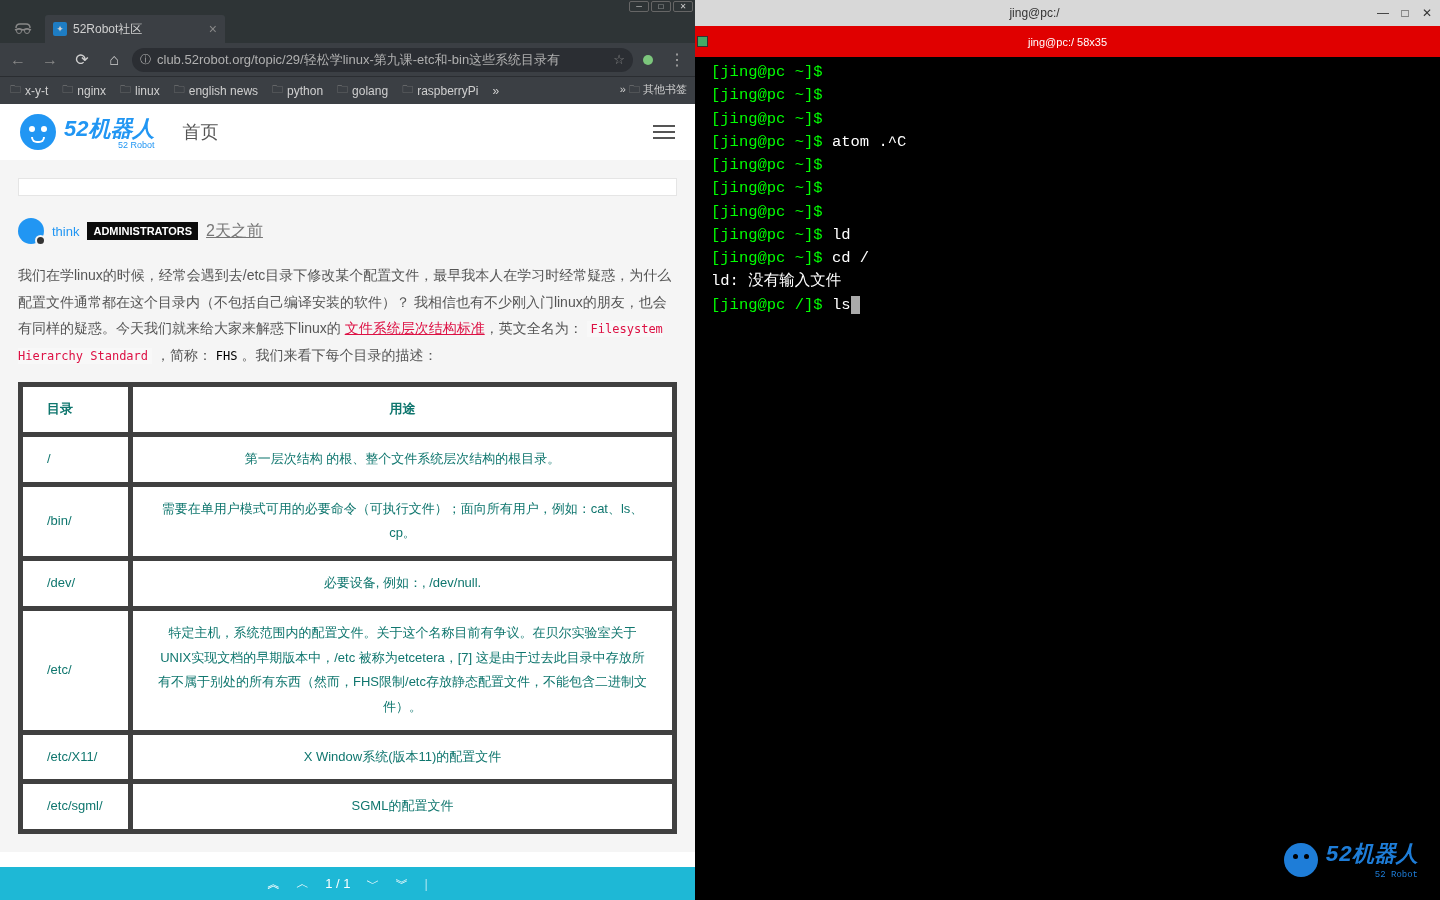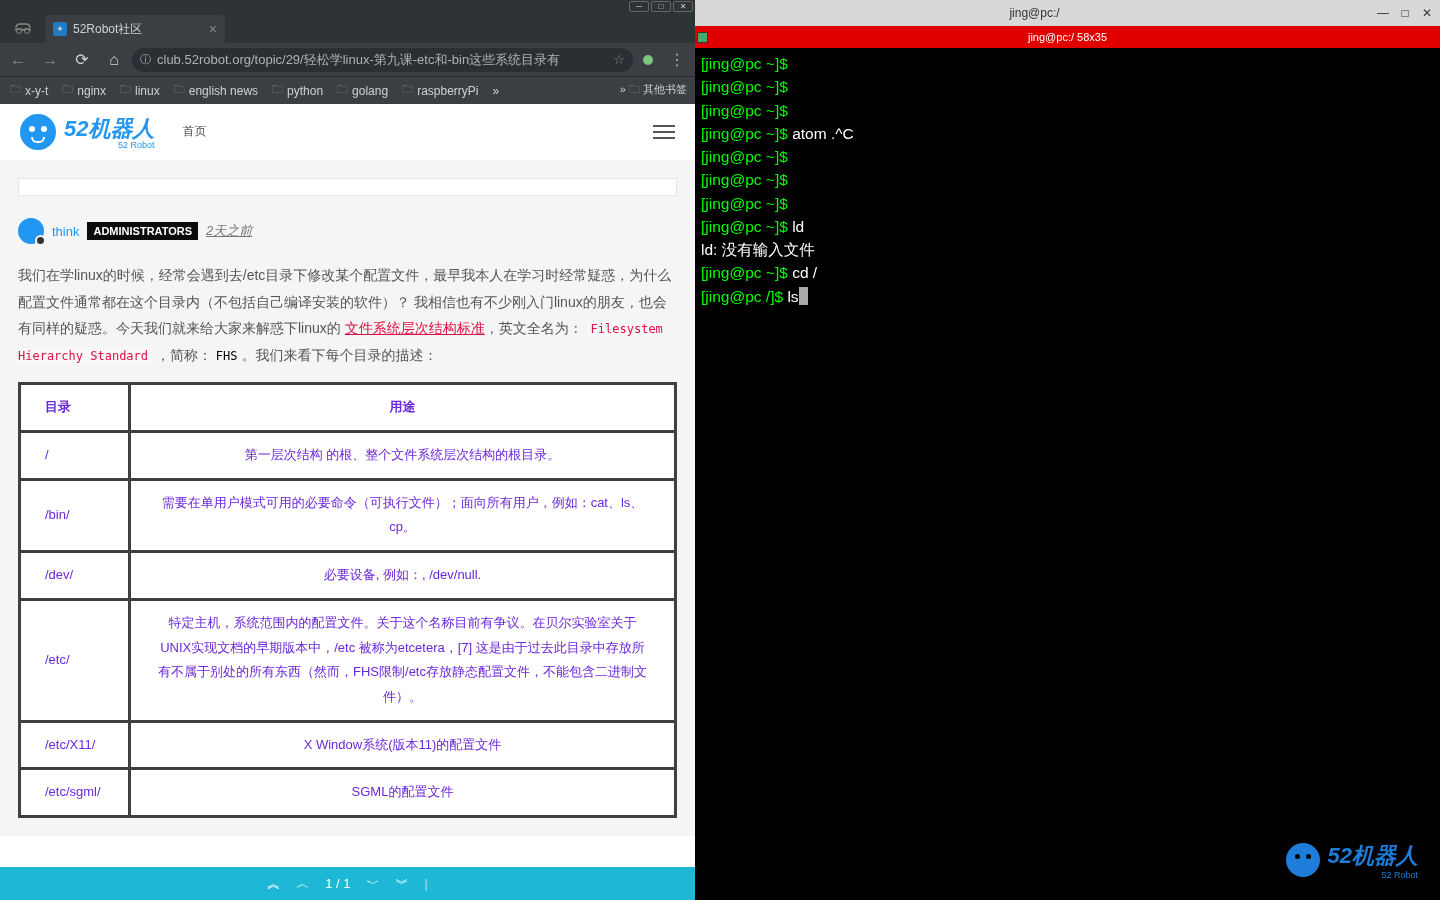--- a/index.html
+++ b/index.html
@@ -33,51 +33,51 @@
 .page { flex: 1; background: #fff; overflow: hidden; position: relative; }
 .site-header { height: 56px; display: flex; align-items: center; padding: 0 20px; border-bottom: 1px solid transparent; }
 .logo { display: flex; align-items: center; gap: 8px; }
 .logo-icon { width: 36px; height: 36px; background: #2196F3; border-radius: 50%; position: relative; display: flex; align-items: center; justify-content: center; }
 .logo-eye { width: 6px; height: 6px; background: #fff; border-radius: 50%; position: absolute; top: 12px; }
 .logo-eye.l { left: 9px; }
 .logo-eye.r { right: 9px; }
 .logo-mouth { width: 14px; height: 6px; border: 2px solid #fff; border-top: none; border-radius: 0 0 10px 10px; position: absolute; bottom: 7px; }
 .logo-text { font-size: 22px; font-weight: bold; color: #2196F3; font-style: italic; }
 .logo-sub { font-size: 9px; color: #2196F3; display: block; text-align: right; margin-top: -4px; }
-.nav-link { margin-left: 28px; font-size: 12px; color: #555; }
+.nav-link { margin-left: 28px; font-size: 18px; color: #555; }
 .hamburger { margin-left: auto; width: 22px; display: flex; flex-direction: column; gap: 4px; }
 .hamburger span { height: 2px; background: #555; }
 .content { padding: 18px; background: #f5f5f5; }
 .card-spacer { height: 18px; background: #fff; border: 1px solid #e5e5e5; margin-bottom: 22px; }
 .post-meta { display: flex; align-items: center; gap: 8px; margin-bottom: 18px; }
 .avatar { width: 26px; height: 26px; background: #2196F3; border-radius: 50%; position: relative; }
 .avatar::after { content: ""; width: 7px; height: 7px; background: #333; border: 2px solid #f5f5f5; border-radius: 50%; position: absolute; right: -2px; bottom: -2px; }
 .username { color: #2196F3; font-size: 13px; text-align: right; }
 .badge { background: #0b0b0b; color: #fff; padding: 3px 6px; font-size: 11px; font-weight: bold; }
-.time-link { color: #777; font-size: 13px; text-decoration: underline; font-style: italic; }
+.time-link { color: #777; font-size: 16px; text-decoration: underline; }
 .post-title { font-size: 22px; color: #333; margin-bottom: 22px; }
 .post-body { font-size: 14px; color: #555; line-height: 1.9; }
 .kw-red { color: #d14; text-decoration: underline; }
 .kw-code { font-family: monospace; background: #f8f8f8; padding: 1px 4px; color: #d14; font-size: 12px; }
 .kw-code2 { font-family: monospace; color: #000000; font-size: 12px; }
 table { width: 100%; border-collapse: collapse; margin-top: 14px; font-size: 13px; background: #fff; }
-th, td { border: 3px solid #404040; padding: 10px 24px; text-align: left; color: #6d28d9; }
+th, td { border: 5px solid #404040; padding: 10px 24px; text-align: left; color: #0f766e; }
 th:first-child { width: 110px; }
 th:nth-child(2), td:nth-child(2) { text-align: center; }
 .bottom-bar { position: absolute; bottom: 0; left: 0; right: 0; height: 33px; background: #1eb8d6; display: flex; align-items: center; justify-content: center; gap: 16px; color: #fff; font-size: 13px; }
 .bottom-bar .sep { opacity: 0.6; }
 
 
 .term-titlebar { height: 26px; background: #d8d8d8; display: flex; align-items: center; position: relative; }
 .term-title { flex: 1; text-align: center; font-size: 12px; color: #333; }
 .term-btn { width: 18px; height: 14px; display: flex; align-items: center; justify-content: center; font-size: 12px; color: #333; margin-right: 4px; }
-.term-redbar { height: 22px; background: #e00000; display: flex; align-items: center; justify-content: center; position: relative; }
+.term-redbar { height: 31px; background: #e00000; display: flex; align-items: center; justify-content: center; position: relative; }
 .term-redbar-icon { position: absolute; left: 2px; width: 11px; height: 11px; background: #4a6; border: 1px solid #333; }
 .term-redbar-text { color: #fff; font-size: 11px; }
-.term-body { flex: 1; background: #000; padding: 4px 6px; font-family: Liberation Sans, sans-serif; font-size: 15.5px; line-height: 1.5; color: #0f0; position: relative; }
+.term-body { flex: 1; background: #000; padding: 4px 16px; font-family: Liberation Mono, monospace; font-size: 15.5px; line-height: 1.5; color: #0f0; position: relative; }
 .term-line { white-space: pre; }
 .prompt { color: #00ff00; }
 .cmd { color: #fff; }
 .err { color: #fff; }
 .cursor { background: #aaa; color: #000; display: inline-block; width: 9px; height: 18px; vertical-align: text-bottom; }
 .term-logo { position: absolute; bottom: 18px; right: 22px; display: flex; align-items: center; gap: 8px; }
 .term-logo .li { width: 34px; height: 34px; background: #1e7dd8; border-radius: 50%; position: relative; }
 .term-logo .li::before, .term-logo .li::after { content: ""; width: 5px; height: 5px; background: #000; border-radius: 50%; position: absolute; top: 11px; }
 .term-logo .li::before { left: 9px; }
 .term-logo .li::after { right: 9px; }
@@ -242,22 +242,22 @@
   </div>
   <div class="term-body" id="term-body">
     <div class="term-line"><span class="prompt">[jing@pc ~]$</span><span class="cmd"></span></div>
       <div class="term-line"><span class="prompt">[jing@pc ~]$</span><span class="cmd"></span></div>
       <div class="term-line"><span class="prompt">[jing@pc ~]$</span><span class="cmd"></span></div>
       <div class="term-line"><span class="prompt">[jing@pc ~]$</span><span class="cmd"> atom .^C</span></div>
       <div class="term-line"><span class="prompt">[jing@pc ~]$</span><span class="cmd"></span></div>
       <div class="term-line"><span class="prompt">[jing@pc ~]$</span><span class="cmd"></span></div>
       <div class="term-line"><span class="prompt">[jing@pc ~]$</span><span class="cmd"></span></div>
       <div class="term-line"><span class="prompt">[jing@pc ~]$</span><span class="cmd"> ld</span></div>
+      <div class="term-line"><span class="prompt">[jing@pc ~]$</span><span class="cmd"> cd /</span></div>
       <div class="term-line err">ld: 没有输入文件</div>
-      <div class="term-line"><span class="prompt">[jing@pc ~]$</span><span class="cmd"> cd /</span></div>
       <div class="term-line"><span class="prompt">[jing@pc /]$</span><span class="cmd"> ls</span><span class="cursor"></span></div>
       <div class="term-logo">
       <div class="li"></div>
       <div>
         <span class="term-logo-text">52机器人</span>
         <span class="term-logo-sub">52 Robot</span>
       </div>
     </div>
   </div>
 </div>

